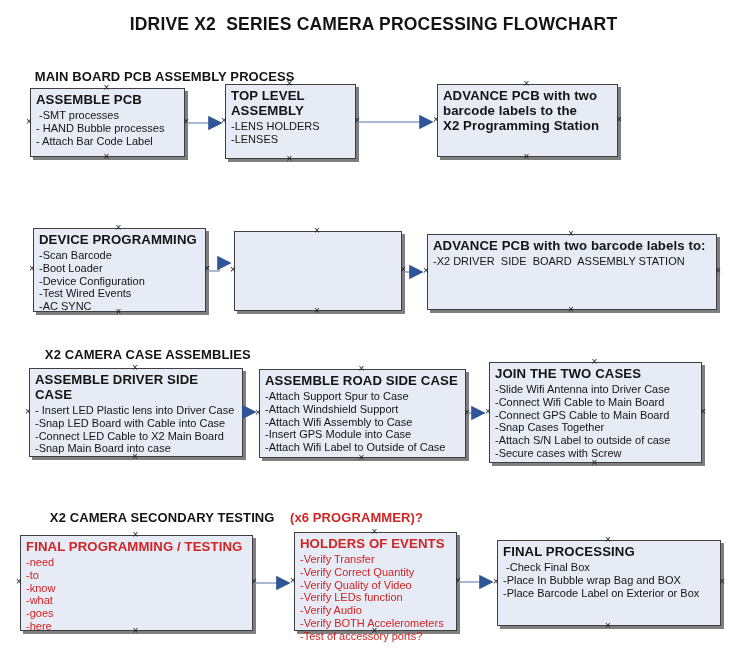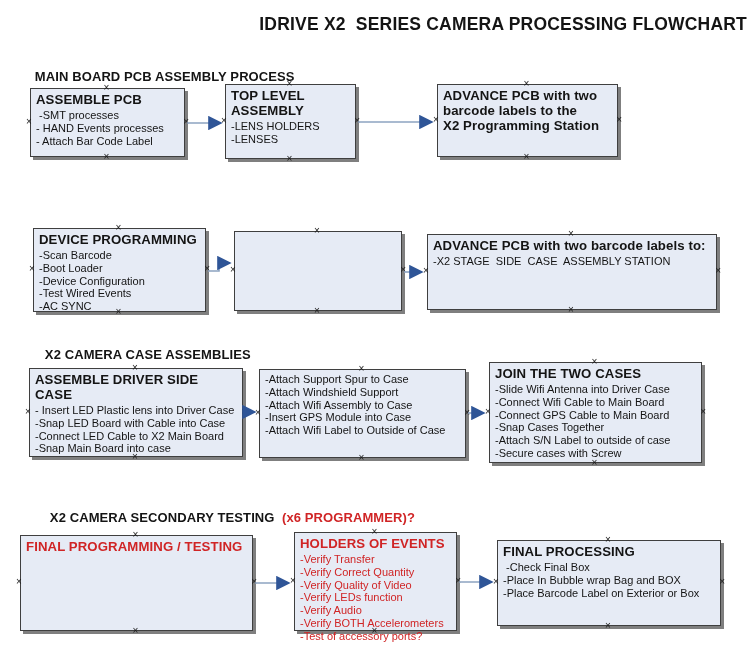--- a/index.html
+++ b/index.html
@@ -2,27 +2,27 @@
 <html style="--box-fill: #e6ebf5; --box-border: #3f3f3f; --box-shadow: #7f7f7f; --arrow-line: #8ca3c0; --arrow-head: #2f5597; --red: #d02425; --black: #141414;"><head>
 <meta charset="utf-8">
 <style>
   html,body{margin:0;padding:0;background:#ffffff;}
   .canvas{
     position:relative;width:747px;height:662px;background:#ffffff;
     font-family:"Liberation Sans", sans-serif;color:var(--black,#141414);
     overflow:hidden;
   }
   .title{
-    position:absolute;top:14px;left:0;right:0;text-align:right;
+    position:absolute;top:14px;left:0;right:0;text-align:center;
     font-size:17.5px;font-weight:bold;white-space:pre;letter-spacing:.2px;
   }
   .sheader{
     position:absolute;font-size:13px;font-weight:bold;white-space:pre;letter-spacing:.1px;
   }
-  .sheader .hsuffix{color:var(--red,#d02425);white-space:pre;}
+  .sheader .hsuffix{color:var(--red,#d02425);white-space:pre;margin-left:8px;}
   .fbox{
     position:absolute;background:var(--box-fill,#e6ebf5);
     border:1.4px solid var(--box-border,#3f3f3f);
     box-shadow:3px 3px 0 0 var(--box-shadow,#7f7f7f);
     padding:3px 4px 0 5px;box-sizing:border-box;
   }
   .btitle{
     font-size:13.2px;font-weight:bold;line-height:15px;margin-bottom:2px;
     white-space:pre-line;letter-spacing:.1px;
   }
@@ -55,21 +55,21 @@
     <span>X2 CAMERA CASE ASSEMBLIES</span><span class="hsuffix"></span>
   </div>
   <div class="sheader" style="left:35px;top:495px">
     <span>X2 CAMERA SECONDARY TESTING  </span><span class="hsuffix">(x6 PROGRAMMER)?</span>
   </div>
 
   <div class="fbox" style="left:30px;top:88px;width:155px;height:69px">
     <div class="btitle">ASSEMBLE PCB</div>
     <div class="bitems">
         <div class="fitem"> -SMT processes</div>
-        <div class="fitem">- HAND Events processes</div>
+        <div class="fitem">- HAND Bubble processes</div>
         <div class="fitem">- Attach Bar Code Label</div>
       </div>
   <span class="anchor anchor-top">×</span>
       <span class="anchor anchor-bottom">×</span>
       <span class="anchor anchor-left">×</span>
       <span class="anchor anchor-right">×</span>
     </div>
   <div class="fbox" style="left:225px;top:84px;width:131px;height:75px">
     <div class="btitle">TOP LEVEL ASSEMBLY</div>
     <div class="bitems">
@@ -108,21 +108,21 @@
     </div>
   <div class="fbox" style="left:234px;top:231px;width:168px;height:80px">
   <span class="anchor anchor-top">×</span>
       <span class="anchor anchor-bottom">×</span>
       <span class="anchor anchor-left">×</span>
       <span class="anchor anchor-right">×</span>
     </div>
   <div class="fbox" style="left:427px;top:234px;width:290px;height:76px">
     <div class="btitle">ADVANCE PCB with two barcode labels to:</div>
     <div class="bitems">
-        <div class="fitem">-X2 STAGE  SIDE  CASE  ASSEMBLY STATION</div>
+        <div class="fitem">-X2 DRIVER  SIDE  BOARD  ASSEMBLY STATION</div>
       </div>
   <span class="anchor anchor-top">×</span>
       <span class="anchor anchor-bottom">×</span>
       <span class="anchor anchor-left">×</span>
       <span class="anchor anchor-right">×</span>
     </div>
 
   <div class="fbox" style="left:29px;top:368px;width:214px;height:89px">
     <div class="btitle">ASSEMBLE DRIVER SIDE CASE</div>
     <div class="bitems">
@@ -130,20 +130,21 @@
         <div class="fitem">-Snap LED Board with Cable into Case</div>
         <div class="fitem">-Connect LED Cable to X2 Main Board</div>
         <div class="fitem">-Snap Main Board into case</div>
       </div>
   <span class="anchor anchor-top">×</span>
       <span class="anchor anchor-bottom">×</span>
       <span class="anchor anchor-left">×</span>
       <span class="anchor anchor-right">×</span>
     </div>
   <div class="fbox" style="left:259px;top:369px;width:207px;height:89px">
+    <div class="btitle">ASSEMBLE ROAD SIDE CASE</div>
     <div class="bitems">
         <div class="fitem">-Attach Support Spur to Case</div>
         <div class="fitem">-Attach Windshield Support</div>
         <div class="fitem">-Attach Wifi Assembly to Case</div>
         <div class="fitem">-Insert GPS Module into Case</div>
         <div class="fitem">-Attach Wifi Label to Outside of Case</div>
       </div>
   <span class="anchor anchor-top">×</span>
       <span class="anchor anchor-bottom">×</span>
       <span class="anchor anchor-left">×</span>
@@ -160,20 +161,28 @@
         <div class="fitem">-Secure cases with Screw</div>
       </div>
   <span class="anchor anchor-top">×</span>
       <span class="anchor anchor-bottom">×</span>
       <span class="anchor anchor-left">×</span>
       <span class="anchor anchor-right">×</span>
     </div>
 
   <div class="fbox red" style="left:20px;top:535px;width:233px;height:96px">
     <div class="btitle">FINAL PROGRAMMING / TESTING</div>
+    <div class="bitems">
+        <div class="fitem">-need</div>
+        <div class="fitem">-to</div>
+        <div class="fitem">-know</div>
+        <div class="fitem">-what</div>
+        <div class="fitem">-goes</div>
+        <div class="fitem">-here</div>
+      </div>
   <span class="anchor anchor-top">×</span>
       <span class="anchor anchor-bottom">×</span>
       <span class="anchor anchor-left">×</span>
       <span class="anchor anchor-right">×</span>
     </div>
   <div class="fbox red" style="left:294px;top:532px;width:163px;height:99px">
     <div class="btitle">HOLDERS OF EVENTS</div>
     <div class="bitems">
         <div class="fitem">-Verify Transfer</div>
         <div class="fitem">-Verify Correct Quantity</div>

